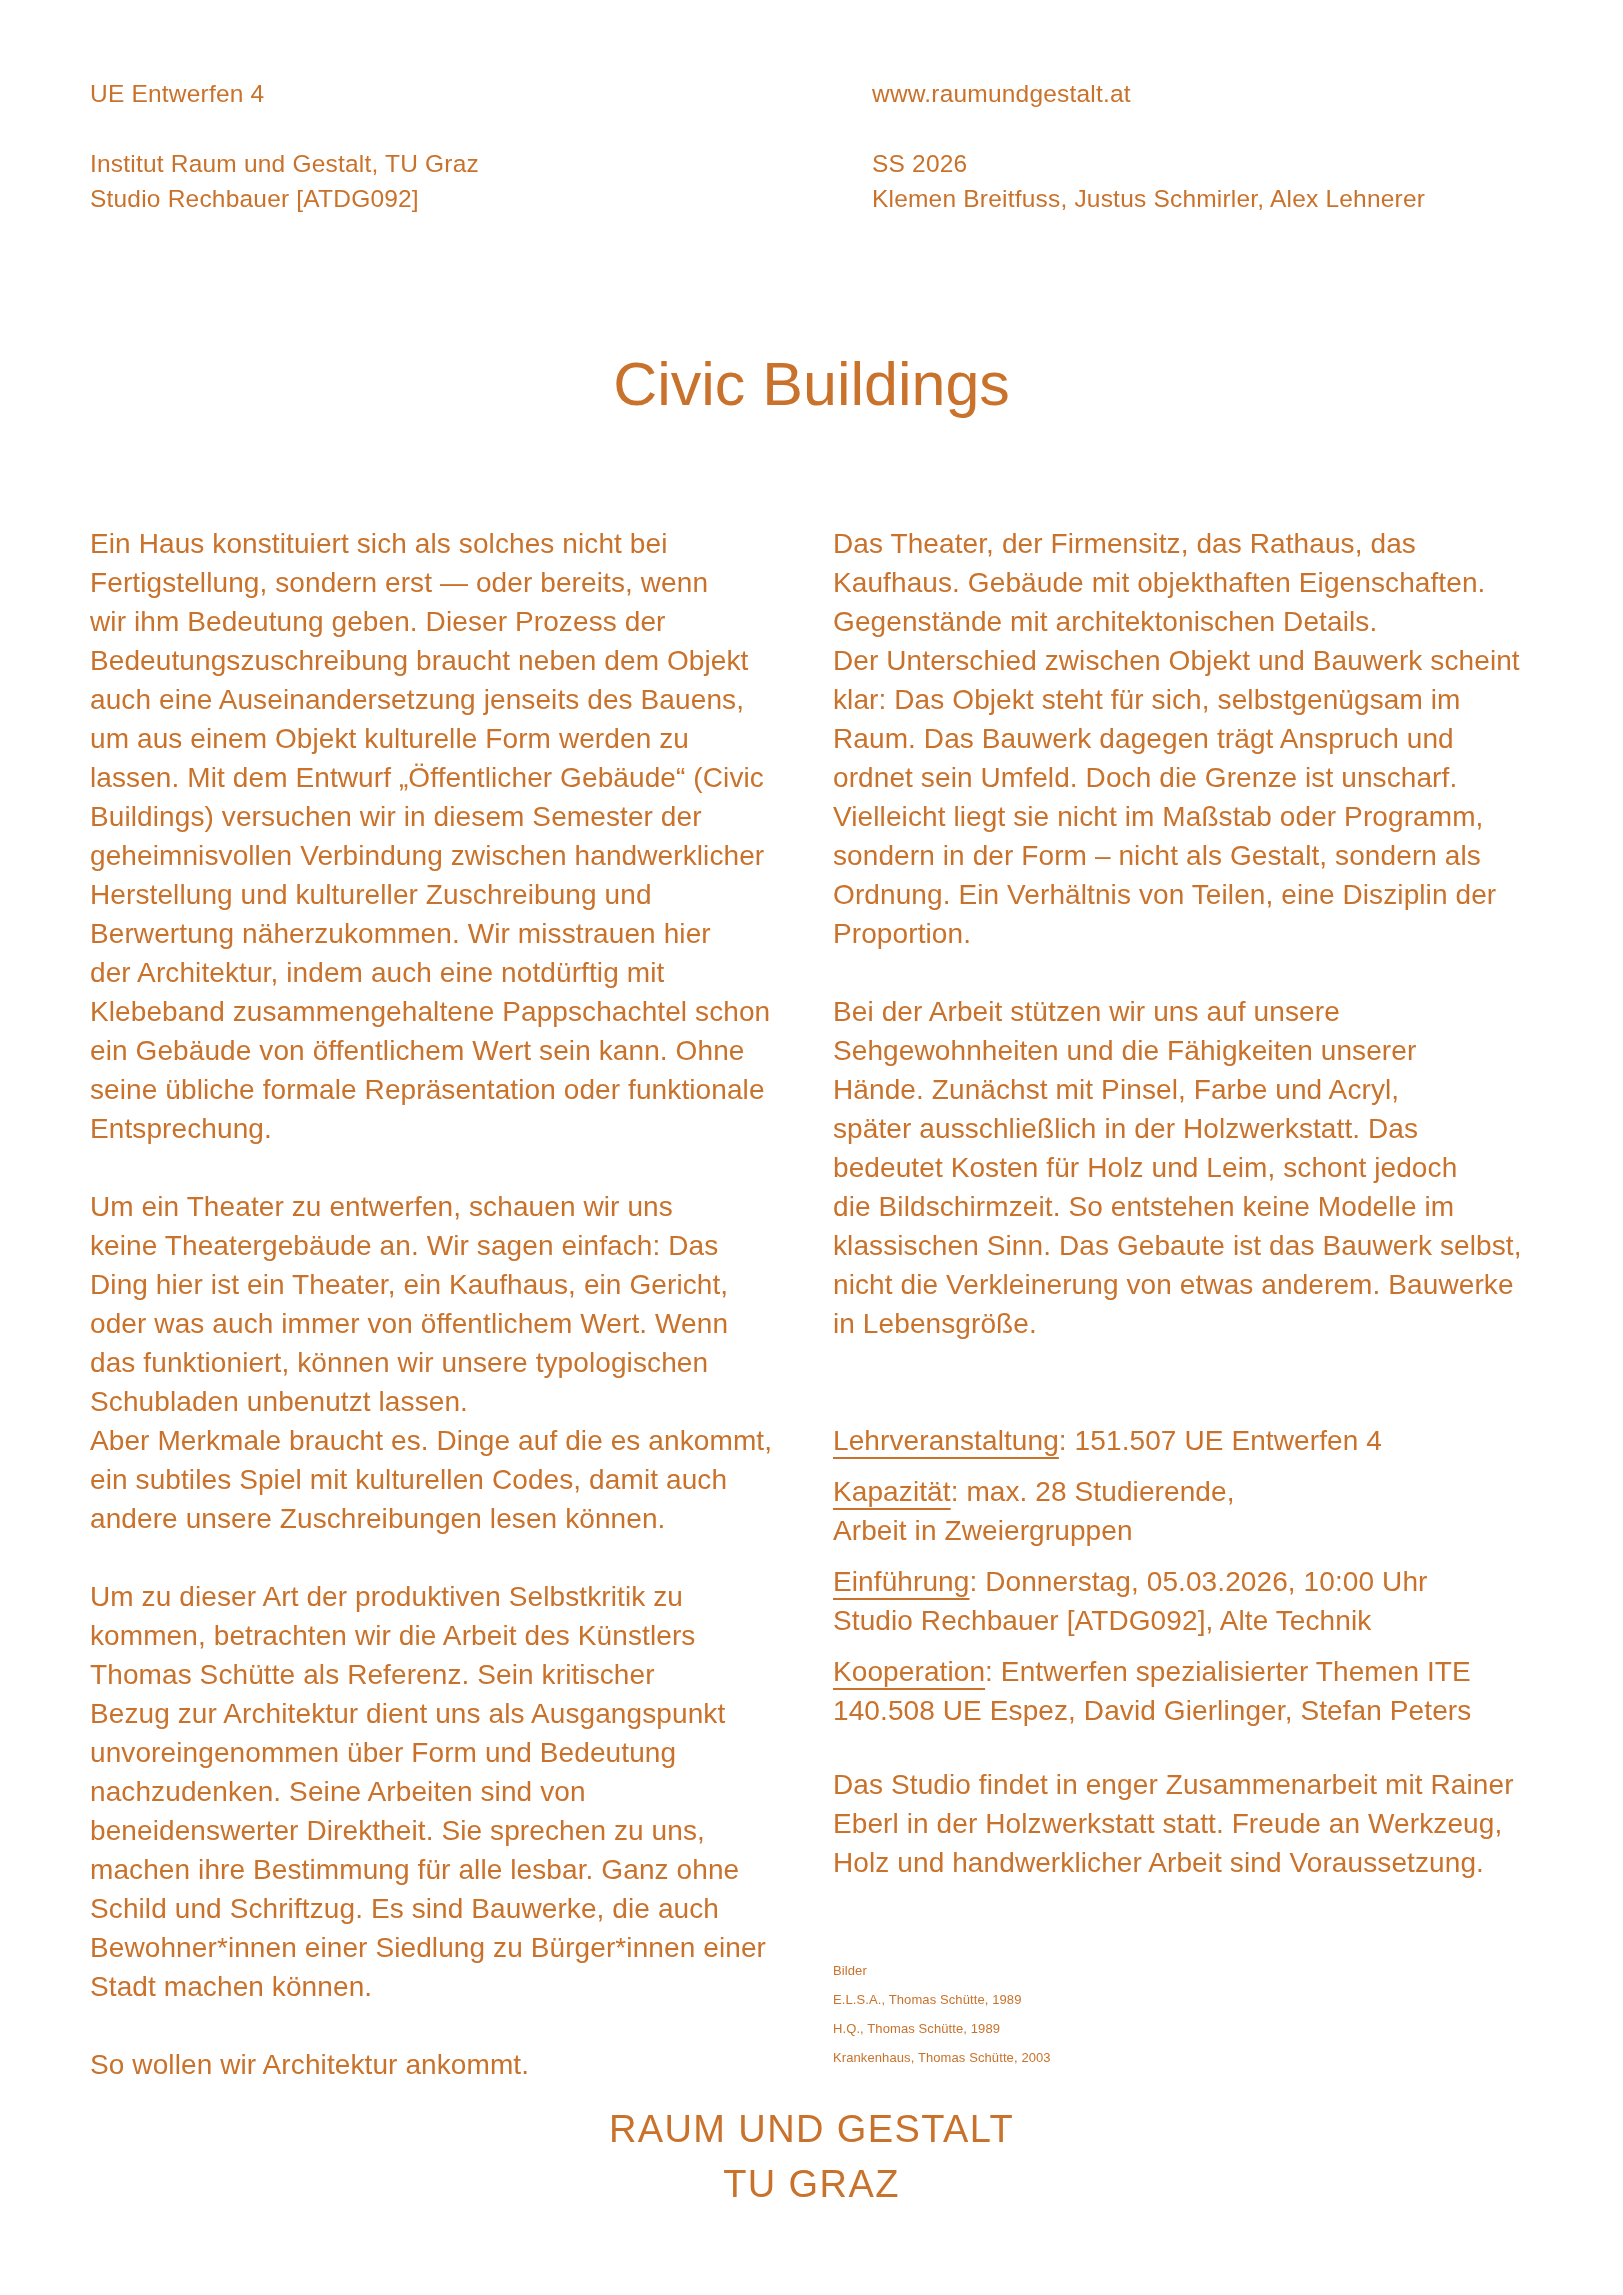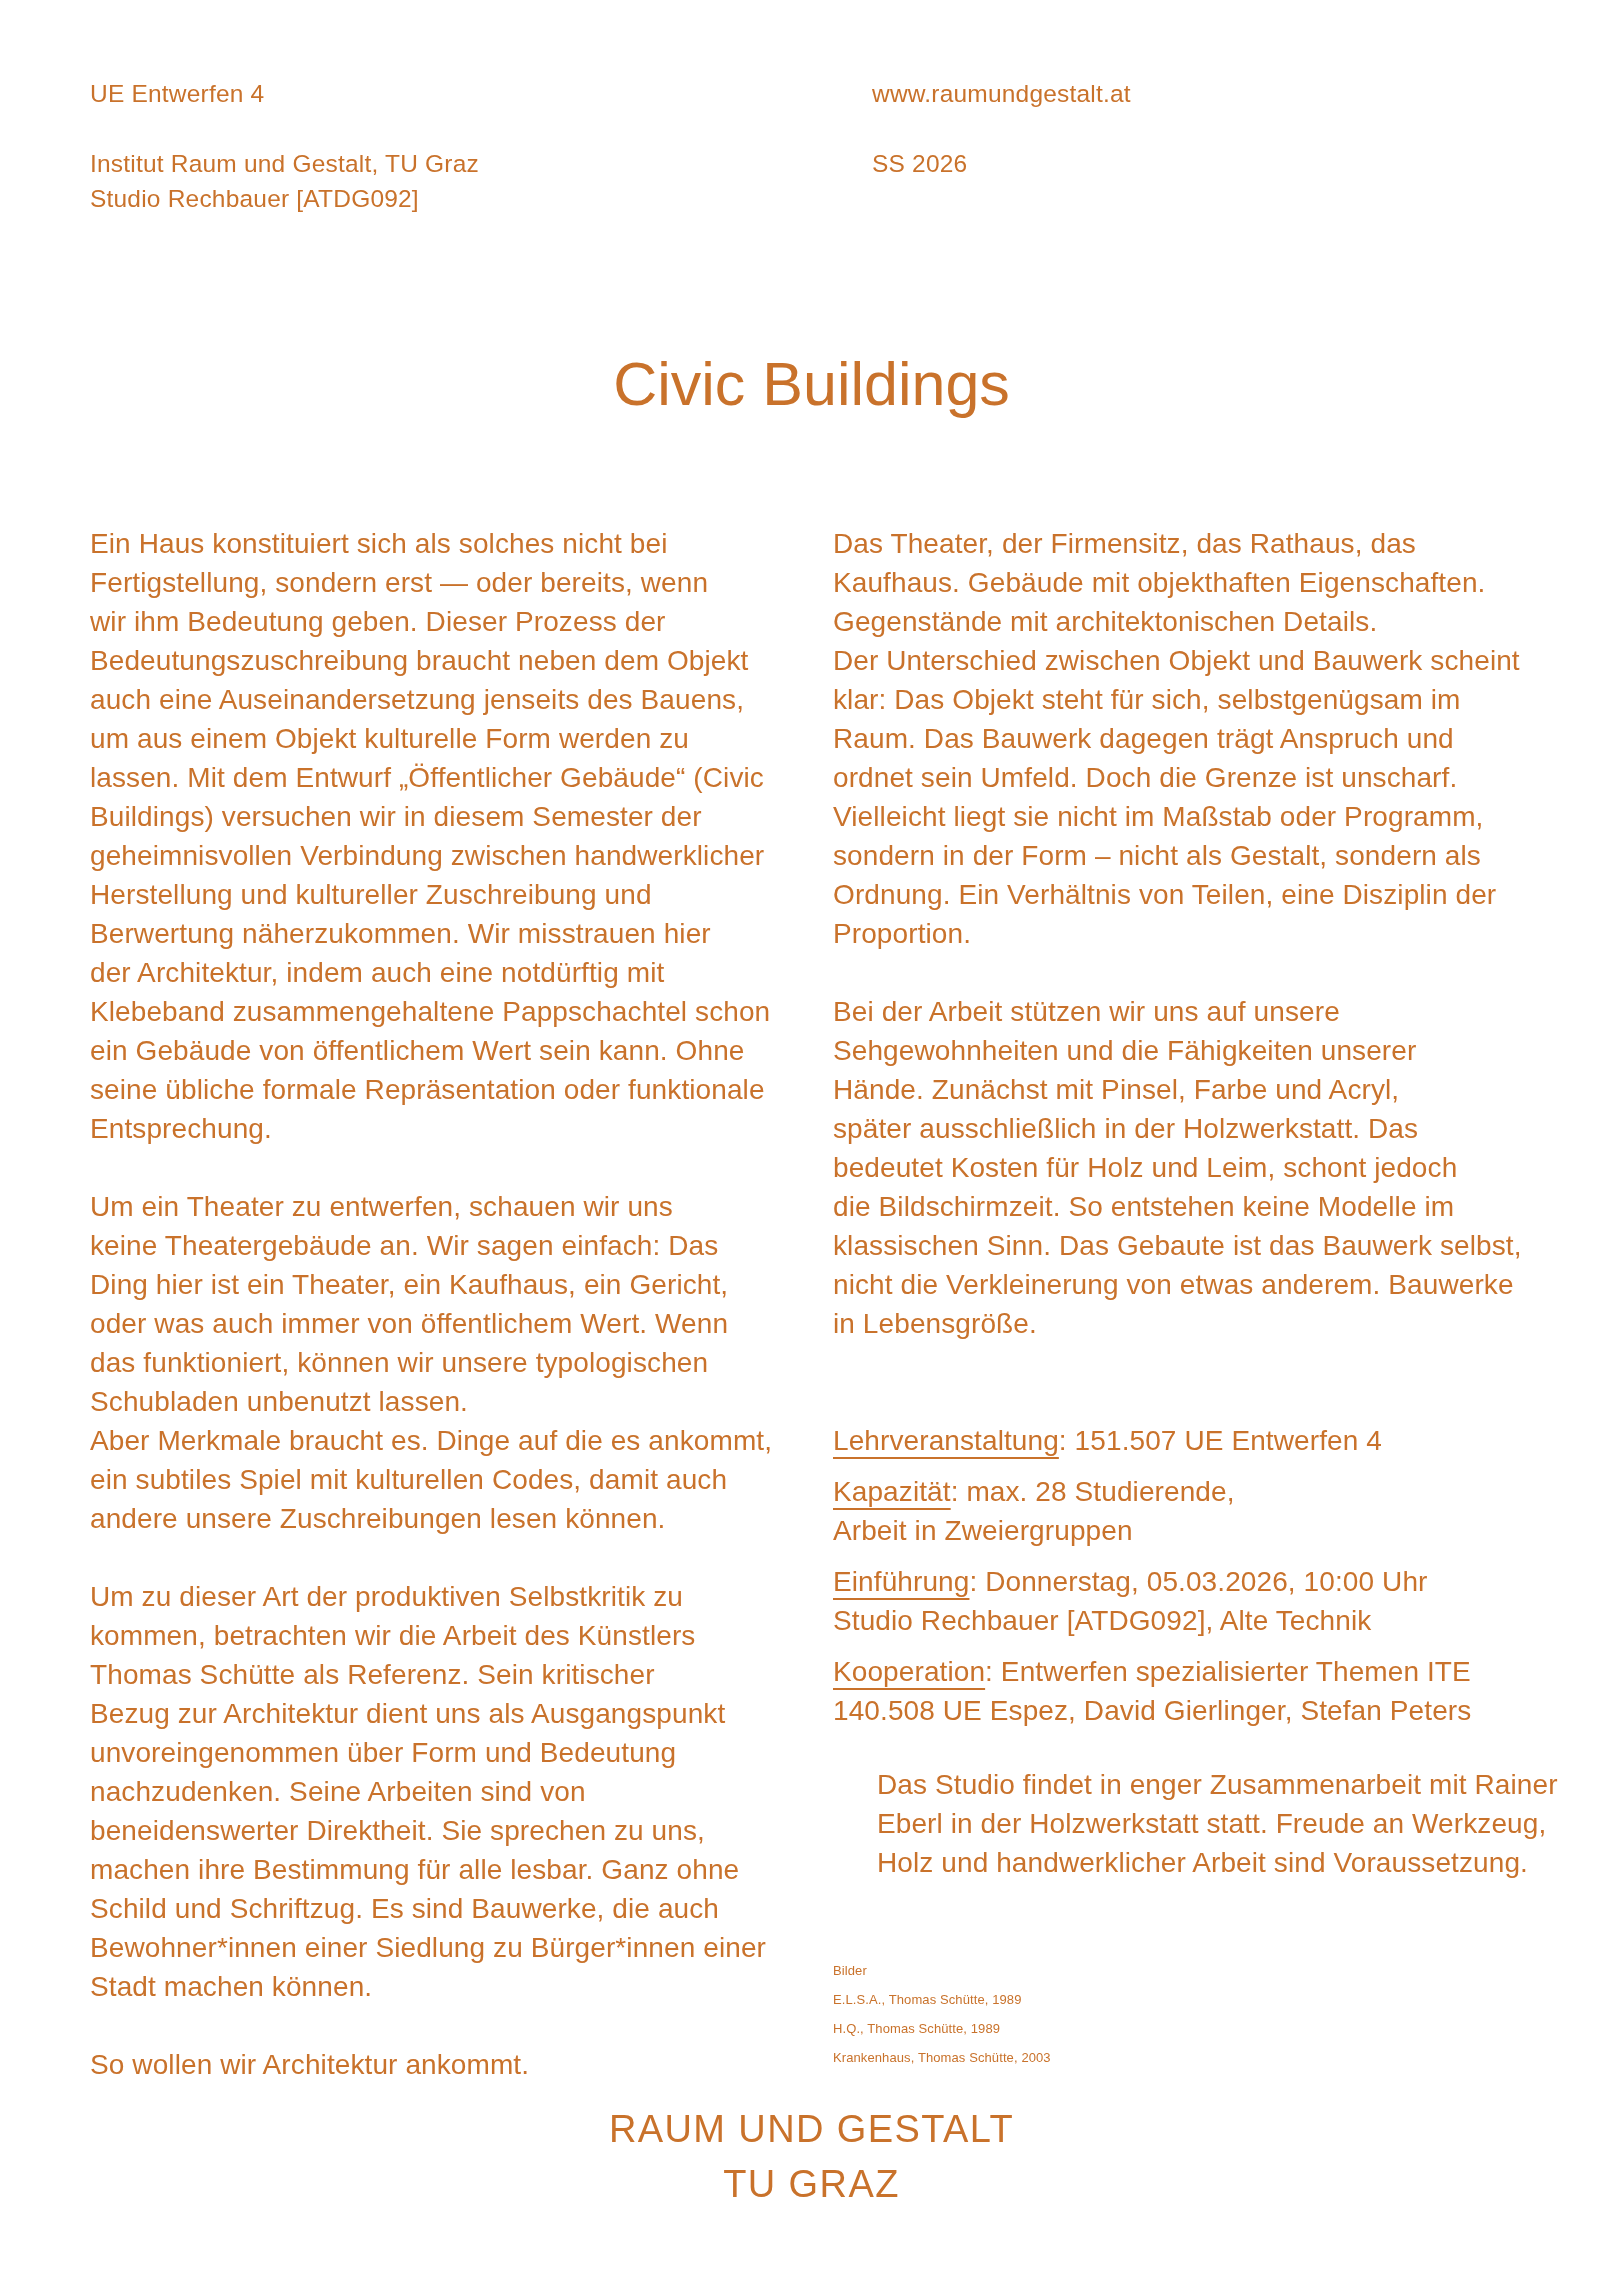--- a/index.html
+++ b/index.html
@@ -41,21 +41,21 @@
   .para { white-space: pre-line; margin: 0; }
   .para + .para { margin-top: 39px; }
   
   .info { margin-top: 78px; }
   .info-item + .info-item { margin-top: 12px; }
   .u {
     text-decoration: underline;
     text-decoration-thickness: 2.3px;
     text-underline-offset: 6.5px;
   }
-  .closing { margin-top: 35px; margin-left: 44px; }
+  .closing { margin-top: 35px; }
   .credits {
     margin-top: 74px;
     font-size: 13px; line-height: 29px;
     white-space: pre-line;
   }
   
   .footer {
     position: absolute; top: 2102px; left: 0;
     width: 100%; text-align: center;
     font-size: 38px; line-height: 55px;
@@ -71,20 +71,21 @@
     <div>UE Entwerfen 4</div>
     <div class="hgap"></div>
     <div>Institut Raum und Gestalt, TU Graz</div>
     <div>Studio Rechbauer [ATDG092]</div>
   </div>
 
   <div class="hcol hcol-right">
     <div>www.raumundgestalt.at</div>
     <div class="hgap"></div>
     <div>SS 2026</div>
+    <div>Klemen Breitfuss, Justus Schmirler, Alex Lehnerer</div>
   </div>
 
   <h1 class="title">Civic Buildings</h1>
 
   <div class="col col-left">
     <p class="para">Ein Haus konstituiert sich als solches nicht bei
 Fertigstellung, sondern erst — oder bereits, wenn
 wir ihm Bedeutung geben. Dieser Prozess der
 Bedeutungszuschreibung braucht neben dem Objekt
 auch eine Auseinandersetzung jenseits des Bauens,

